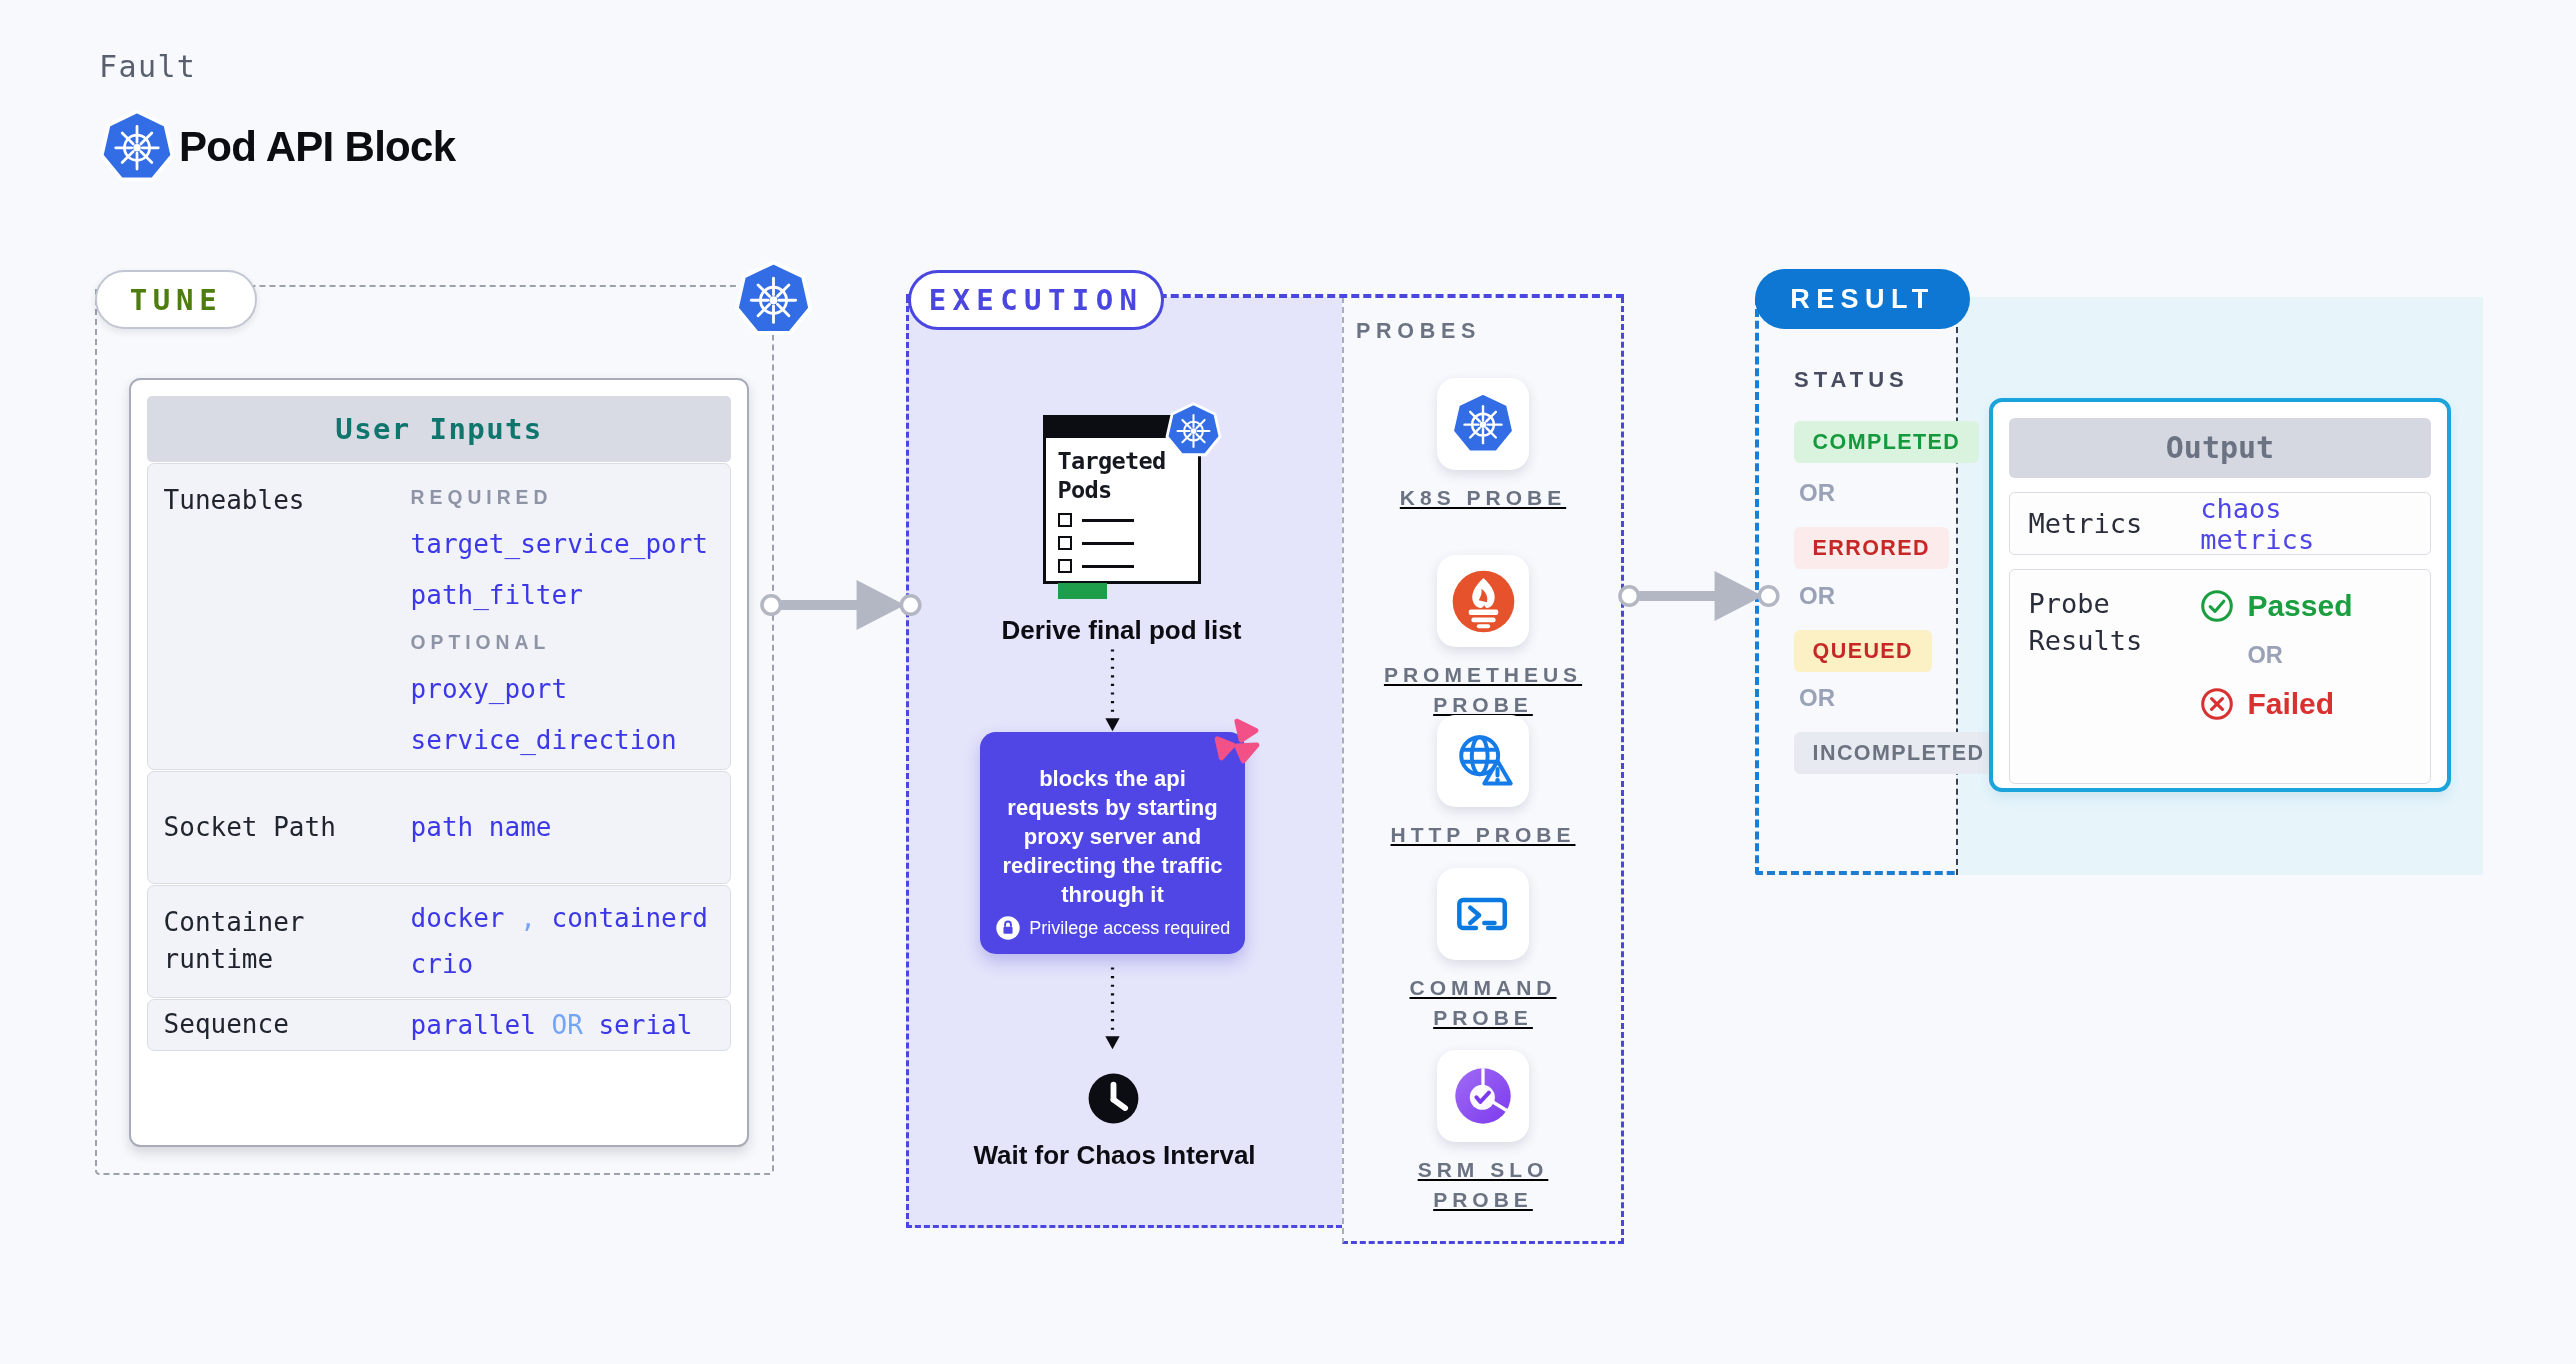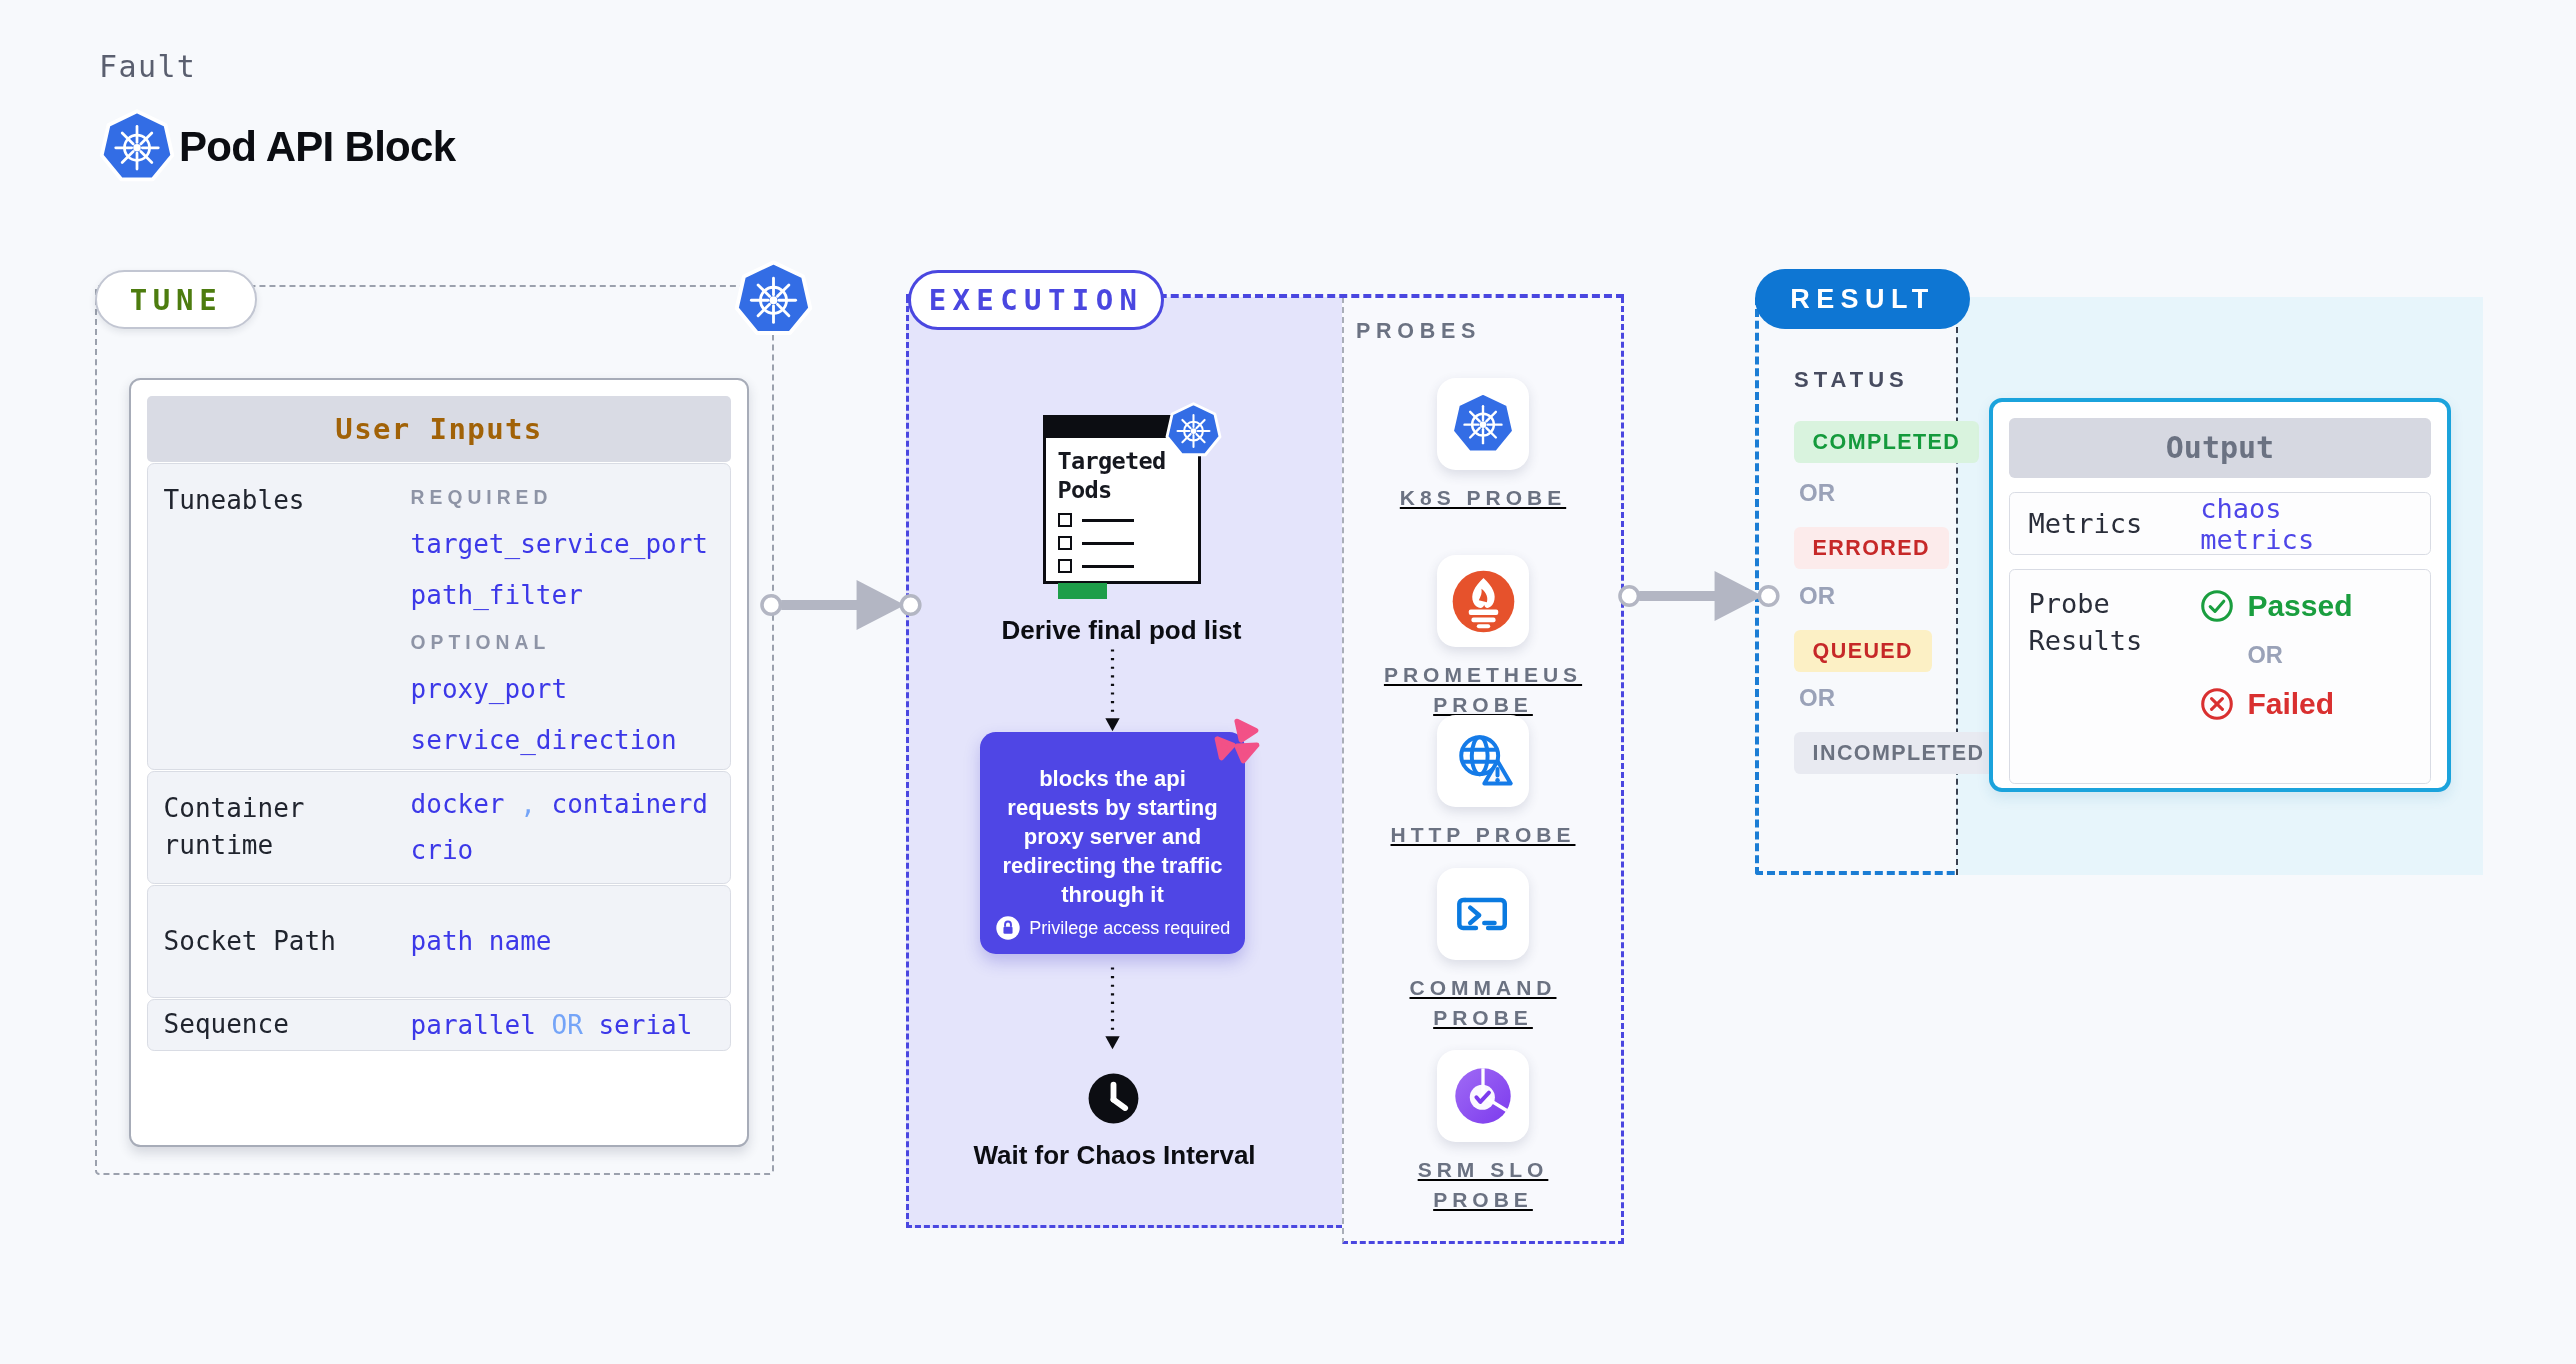--- a/index.html
+++ b/index.html
@@ -31,21 +31,21 @@
     font:700 29px var(--mono);color:var(--indigo);letter-spacing:6.4px;}
   .pill-result{left:1755px;top:269px;width:215px;height:60px;background:#0e76d3;
     font:700 27px var(--sans);color:#fff;letter-spacing:6.4px;}
 
   
   .tune-box{left:95px;top:285px;width:679px;height:890px;border:2.9px dashed var(--gray-dash);border-radius:4.3px;}
   .k8s-corner{left:734px;top:260px;width:79px;height:79px;z-index:31;}
   .ui-card{left:129px;top:378px;width:620px;height:769px;background:#fff;border:2.1px solid #a7acb8;
     border-radius:11.5px;box-shadow:0 5.7px 11.5px rgba(40,45,70,.16);padding:15.8px;z-index:5;}
   .ui-head{background:#d9dbe4;border-radius:5px;height:66px;display:flex;align-items:center;justify-content:center;
-    font:700 29px var(--mono);color:#a16207;letter-spacing:1.4px;}
+    font:700 29px var(--mono);color:#0f766e;letter-spacing:1.4px;}
   .ui-row{background:#f1f3f8;border:1.4px solid #d9dce4;border-radius:7.2px;margin-top:1px;display:flex;padding:18.6px 15.8px;}
   .ui-row .lbl{width:247px;font:26px var(--mono);color:var(--txt);line-height:37px;}
   .ui-row .vals{flex:1;}
   .req-cap{font:600 19.3px var(--sans);color:var(--muted);letter-spacing:5px;margin:4.3px 0 20px;}
   .blue-val{font:500 26px var(--mono);color:var(--blue-val);margin-bottom:21.5px;}
   .sep{color:var(--lite-blue);}
   .row-tuneables{height:307px;}
   .row-runtime{height:113px;align-items:center;}
   .row-socket{height:113px;align-items:center;}
   .row-seq{height:52px;align-items:center;padding-top:0;padding-bottom:0;}
@@ -177,37 +177,37 @@
       <div class="vals">
         <div class="req-cap">REQUIRED</div>
         <div class="blue-val">target_service_port</div>
         <div class="blue-val">path_filter</div>
         <div class="req-cap">OPTIONAL</div>
         <div class="blue-val">proxy_port</div>
         <div class="blue-val">service_direction</div>
       </div>
     </div>
 
+    <div class="ui-row row-socket">
+      <div class="lbl">Socket Path</div>
+      <div class="vals">
+          <div class="blue-val v-center">path name</div>
+        </div>
+    </div>
+
     <div class="ui-row row-runtime">
       <div class="lbl">Container runtime</div>
       <div class="vals">
         <div class="blue-val" style="margin-bottom:15.8px;">
           <span>docker</span>
           <span class="sep">,</span>
           <span>containerd</span>
         </div>
         <div class="blue-val v-center">crio</div>
       </div>
-    </div>
-
-    <div class="ui-row row-socket">
-      <div class="lbl">Socket Path</div>
-      <div class="vals">
-          <div class="blue-val v-center">path name</div>
-        </div>
     </div>
 
     <div class="ui-row row-seq">
       <div class="lbl">Sequence</div>
       <div class="vals">
         <div class="blue-val v-center">
           <span>parallel</span>
           <span class="sep">OR</span>
           <span>serial</span>
         </div>

